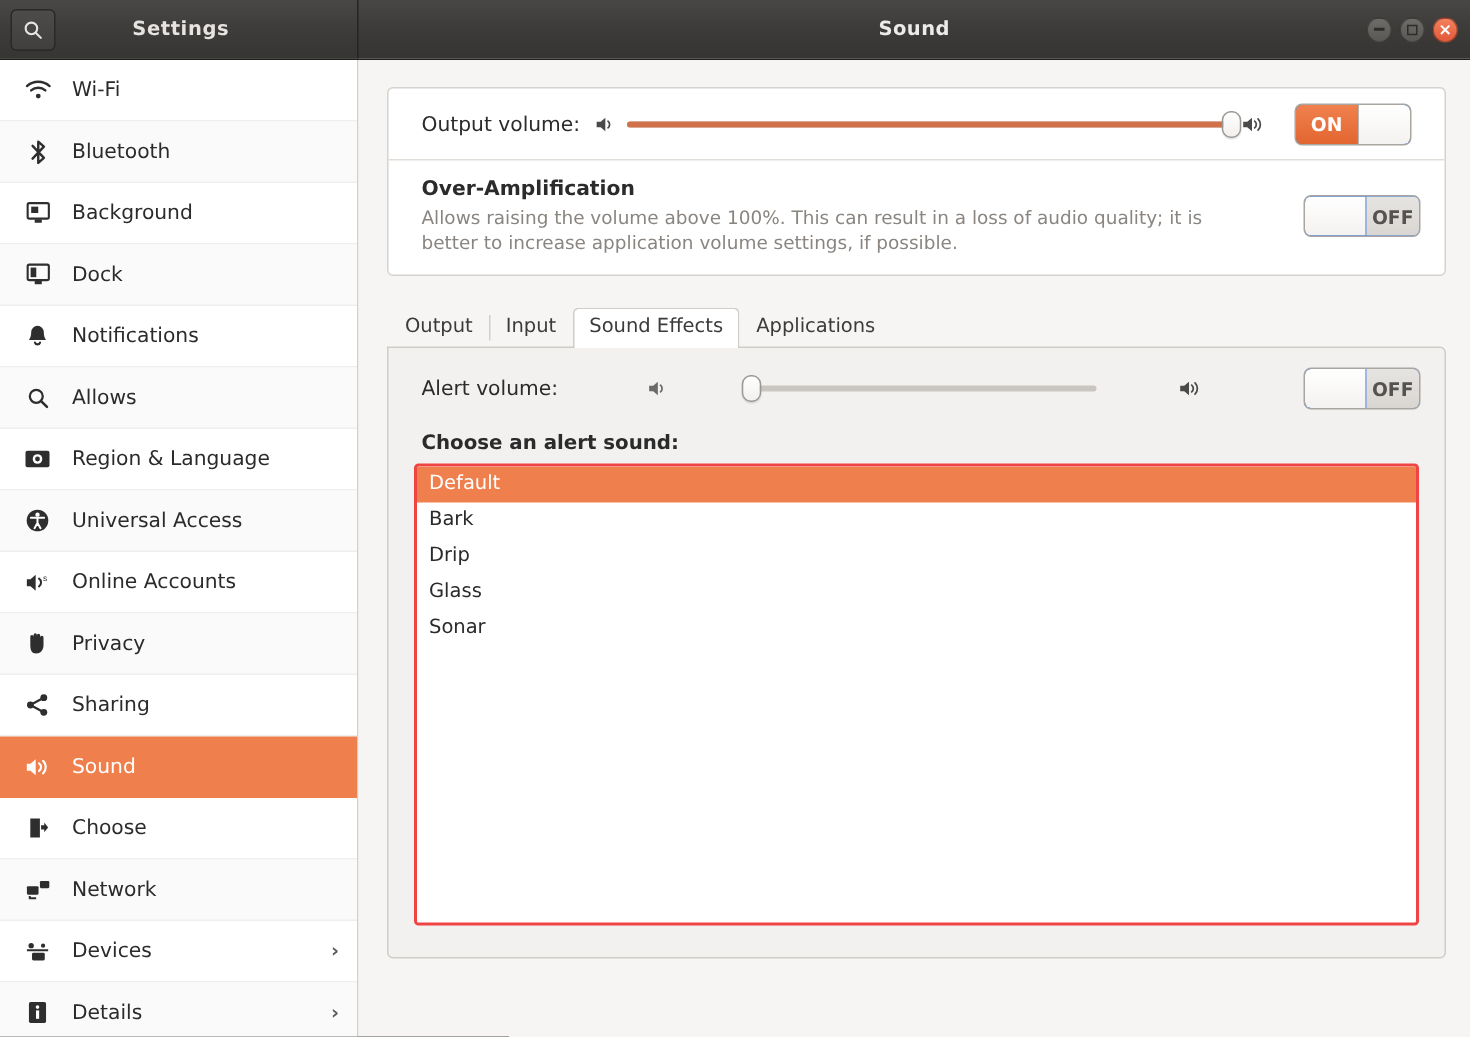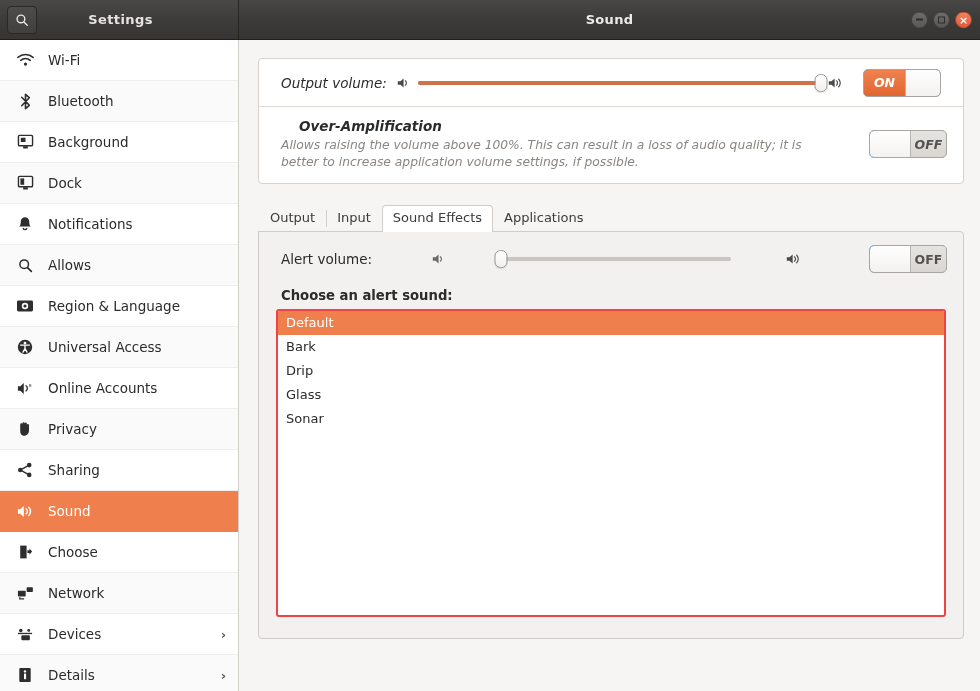--- a/index.html
+++ b/index.html
@@ -144,21 +144,20 @@
     flex: 1;
     background: #f6f5f4;
     padding: 18px 16px 0 19px;
     overflow: hidden;
   }
 
   .card {
     background: #ffffff;
     border: 1px solid #d6d2ce;
     border-radius: 4px;
-    font-style: italic;
   }
 
   .vol-row {
     display: flex;
     align-items: center;
     height: 48px;
     padding: 0 22px 0 22px;
     border-bottom: 1px solid #e0ddd9;
   }
   .vol-label { font-size: 13.5px; color: #2b2b2b; margin-right: 9px; }
@@ -231,21 +230,21 @@
     background: linear-gradient(to bottom,#e6e4e1,#d9d6d2);
     color: #555350;
   }
 
   .oa-row {
     display: flex;
     align-items: center;
     padding: 11px 16px 13px 22px;
   }
   .oa-text { flex: 1; padding-right: 14px; }
-  .oa-title { font-size: 13.5px; font-weight: bold; color: #2b2b2b; margin-bottom: 3px; margin-left: 18px; }
+  .oa-title { font-size: 13.5px; font-weight: bold; color: #2b2b2b; margin-bottom: 3px; }
   .oa-desc { font-size: 12.3px; color: #8a8580; line-height: 1.35; max-width: 575px; }
 
   
   .tabs-wrap { margin-top: 21px; }
   .tabstrip {
     display: flex;
     align-items: flex-end;
     height: 26px;
     padding-left: 1px;
   }

